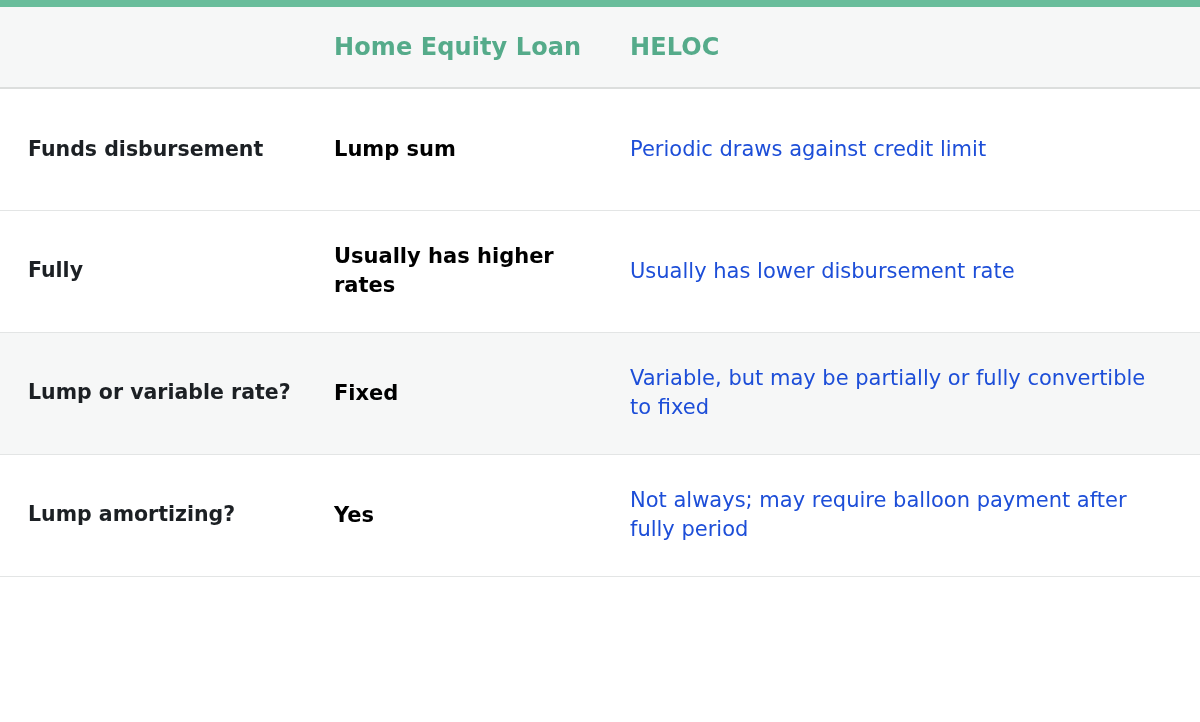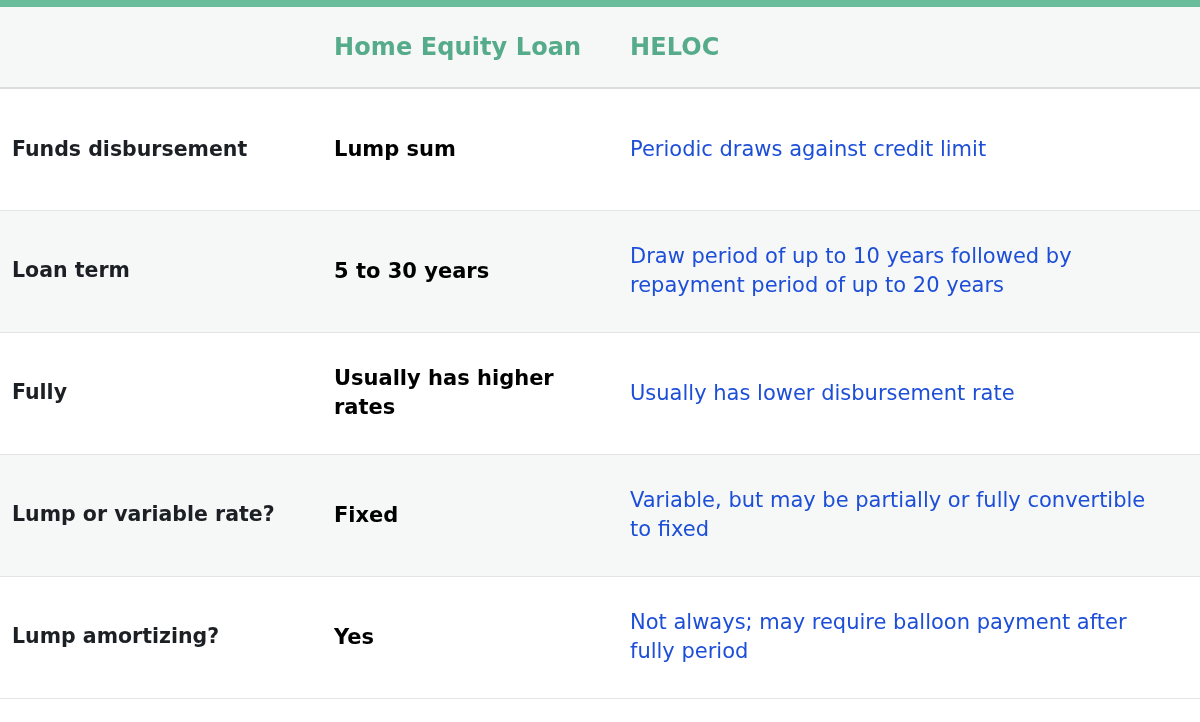--- a/index.html
+++ b/index.html
@@ -72,21 +72,21 @@
     vertical-align: middle;
     border-bottom: 1px solid #e3e5e5;
     box-sizing: border-box;
     padding: 24px 22px 24px 0;
     font-size: 21px;
     line-height: 1.38;
     color: #2b2f33;
   }
 
   td.cell-feature {
-    padding-left: 12px;
+    padding-left: 28px;
     padding-right: 30px;
     font-weight: bold;
     color: #1c2024;
     font-size: 20.5px;
     line-height: 1.42;
   }
 
   td.cell-p1 {
     padding-left: 3px;
     padding-right: 40px;
@@ -126,25 +126,20 @@
       </tr>
     </thead>
 
     <tbody>
       <tr class="data-row">
         <td class="cell-feature">Funds disbursement</td>
         <td class="cell-p1">Lump sum</td>
         <td class="cell-p2">Periodic draws against credit limit</td>
       </tr>
 
-      <tr class="data-row alt">
-        <td class="cell-feature">Loan term</td>
-        <td class="cell-p1">5 to 30 years</td>
-        <td class="cell-p2">Draw period of up to 10 years followed by repayment period of up to 20 years</td>
-      </tr>
 
       <tr class="data-row">
         <td class="cell-feature">Fully</td>
         <td class="cell-p1">Usually has higher rates</td>
         <td class="cell-p2">Usually has lower disbursement rate</td>
       </tr>
 
       <tr class="data-row alt">
         <td class="cell-feature">Lump or variable rate?</td>
         <td class="cell-p1">Fixed</td>

